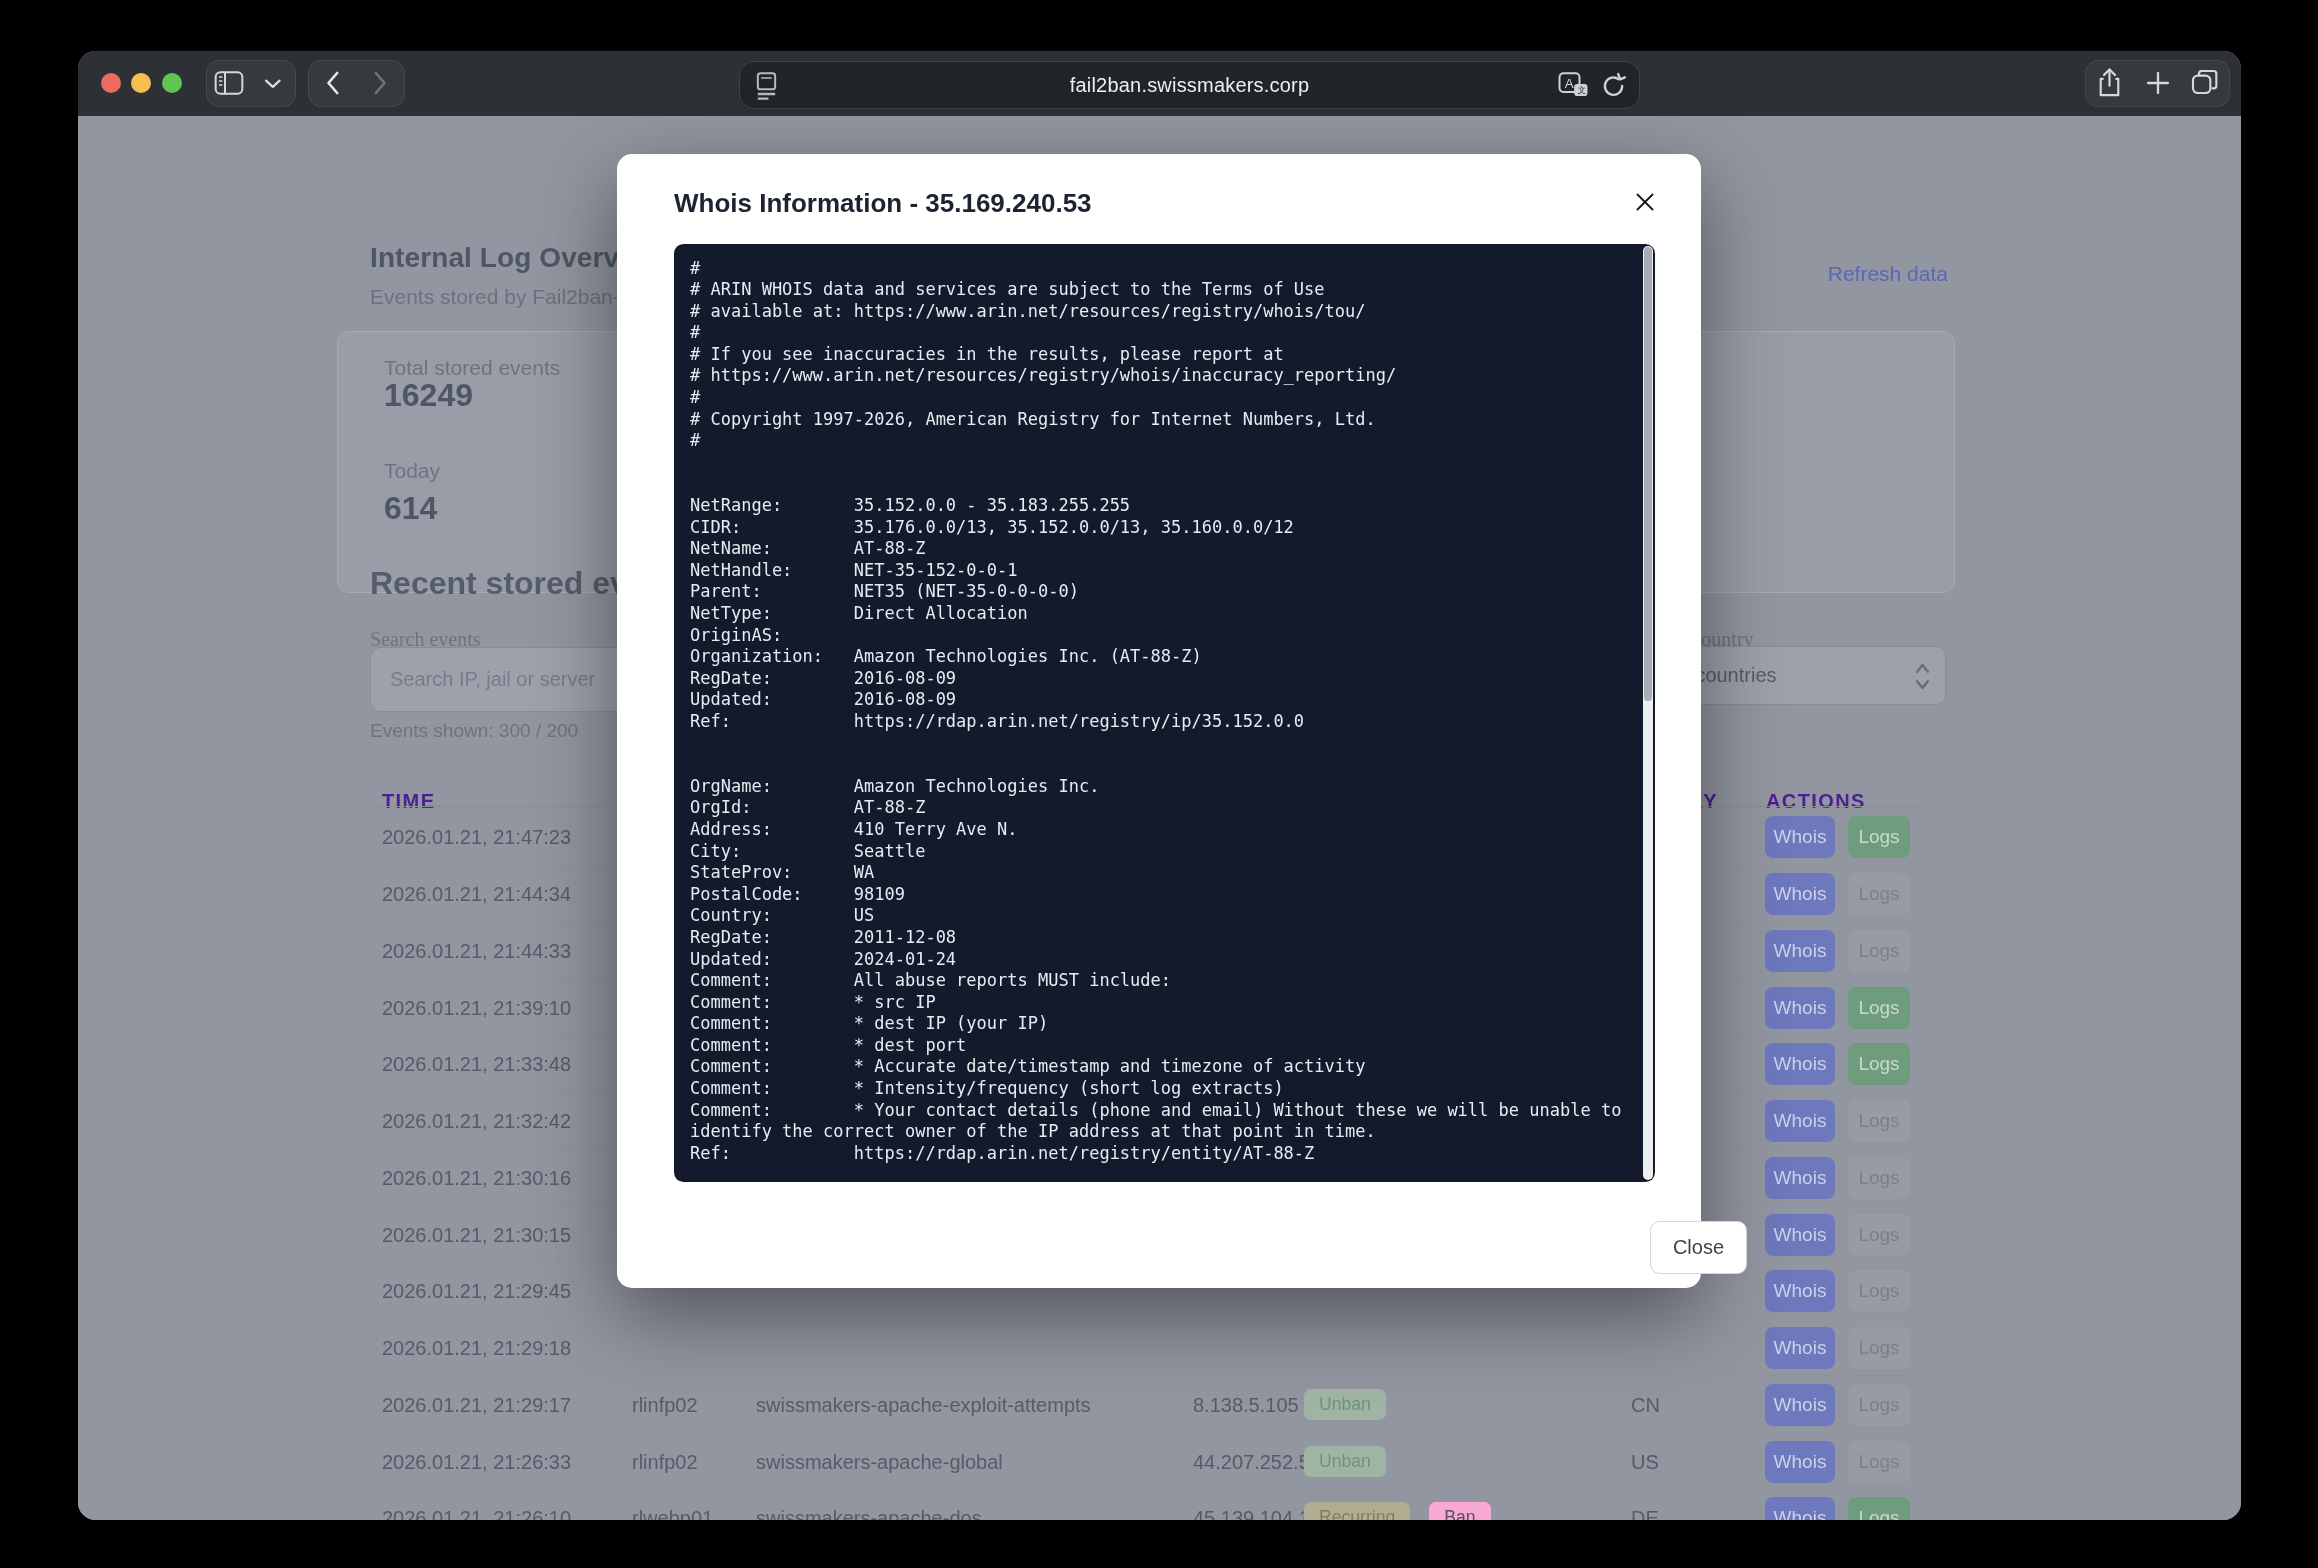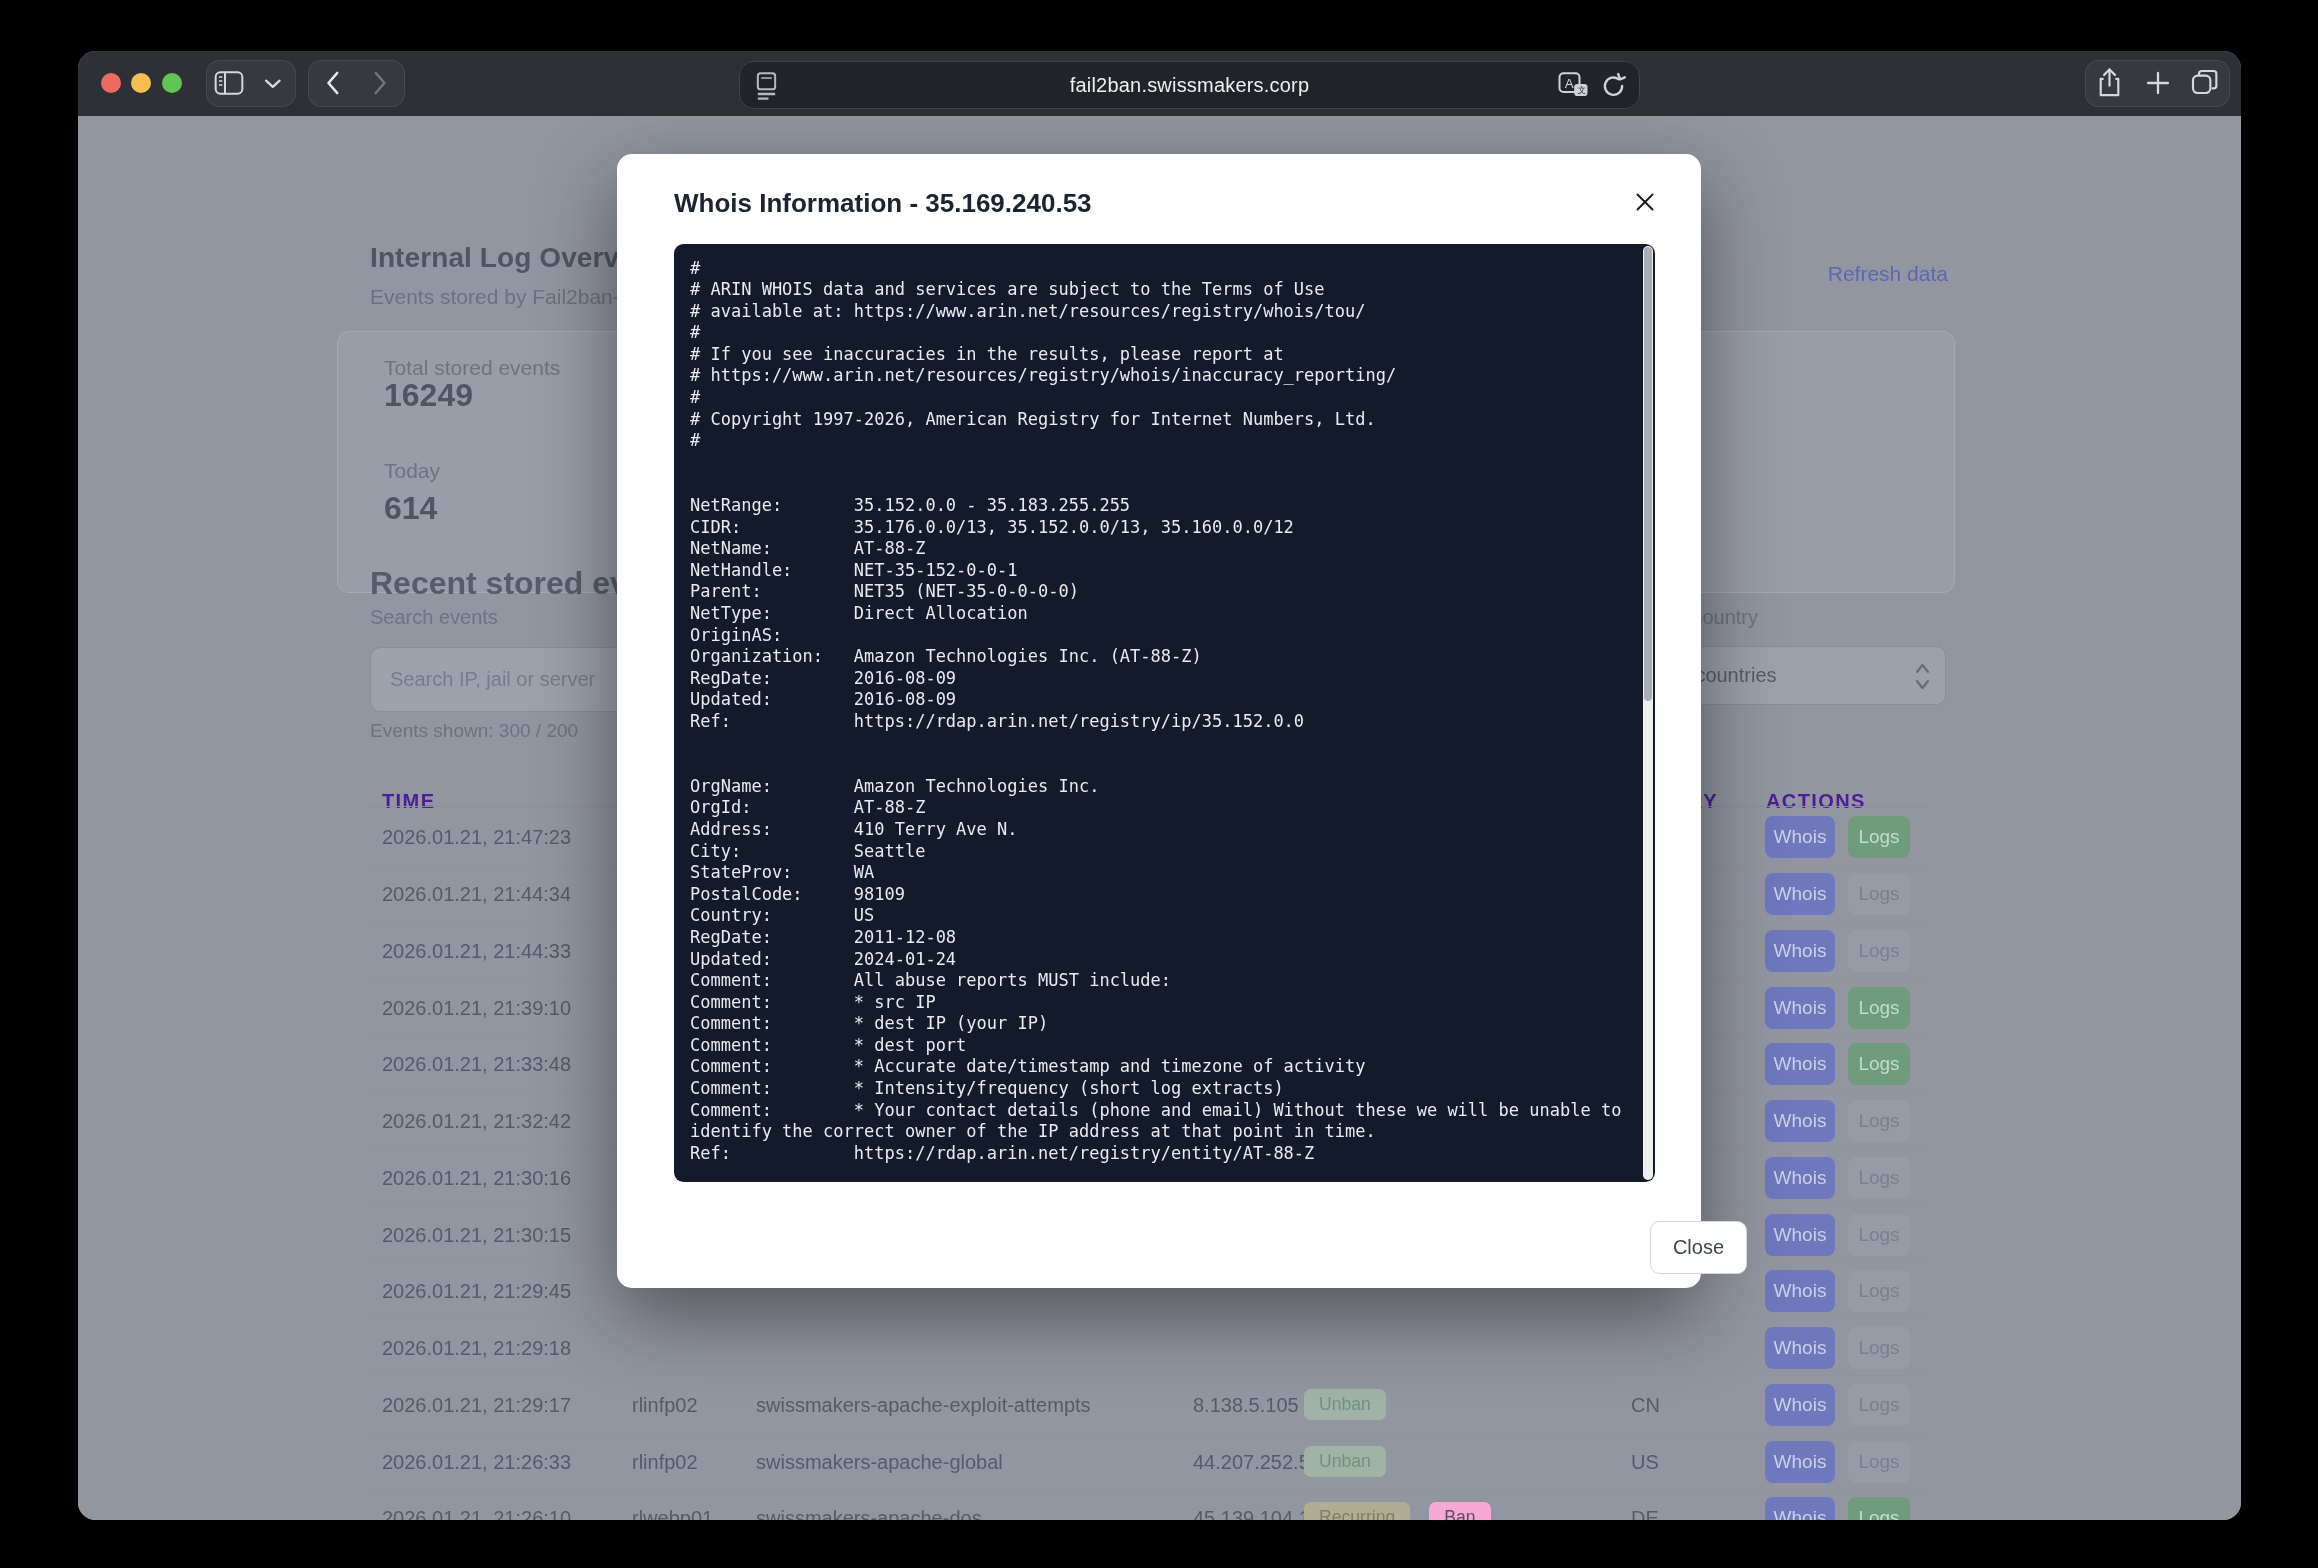--- a/index.html
+++ b/index.html
@@ -24,21 +24,21 @@
   
   .page{position:absolute;left:0;top:65px;right:0;bottom:0;background:#9296a0;overflow:hidden;}
   .card{position:absolute;background:#999da7;border:1.4px solid #a6aab2;border-radius:12px;box-sizing:border-box;}
   .page-title{position:absolute;left:292px;top:126px;font-size:28px;font-weight:700;color:#4f5663;letter-spacing:0.1px;}
   .page-sub{position:absolute;left:292px;top:169px;font-size:21px;color:#6b717e;}
   .refresh{position:absolute;right:293px;top:146px;font-size:21px;color:#5a67b5;cursor:pointer;}
   .stats-card{left:259px;top:215px;width:1618px;height:262px;}
   .stat-label{position:absolute;left:46px;font-size:21px;color:#6d737f;}
   .stat-value{position:absolute;left:46px;font-size:32px;font-weight:700;color:#4f5663;}
   .recent-h{position:absolute;left:292px;top:449px;font-size:32px;font-weight:700;color:#565d6a;}
-  .f-label{position:absolute;top:490px;font-size:20px;color:#6d737f;}
+  .f-label{position:absolute;top:512px;font-size:20px;color:#6d737f;font-family:Liberation Serif, serif;}
   .search-input{position:absolute;left:292px;top:531px;width:608px;height:65px;border-radius:10.8px;
     background:#9da1ab;border:1.4px solid #888d97;box-sizing:border-box;font-size:20px;color:#5a616d;
     padding:0 19px;outline:none;font-family:"Liberation Sans",sans-serif;}
   .search-input::placeholder{color:#767c88;opacity:1;}
   .select{position:absolute;left:1571px;top:530px;width:297px;height:59px;border-radius:9.5px;
     background:#9da1ab;border:1.4px solid #888d97;box-sizing:border-box;display:flex;align-items:center;
     font-size:20px;color:#565d69;padding-left:17.6px;cursor:pointer;}
   .select svg{position:absolute;right:15px;top:13.5px;}
   .events-shown{position:absolute;left:292px;top:604px;font-size:19px;color:#6d737f;}
   .th{position:absolute;top:674px;font-size:20px;font-weight:700;letter-spacing:1.4px;color:#4c1d95;}

